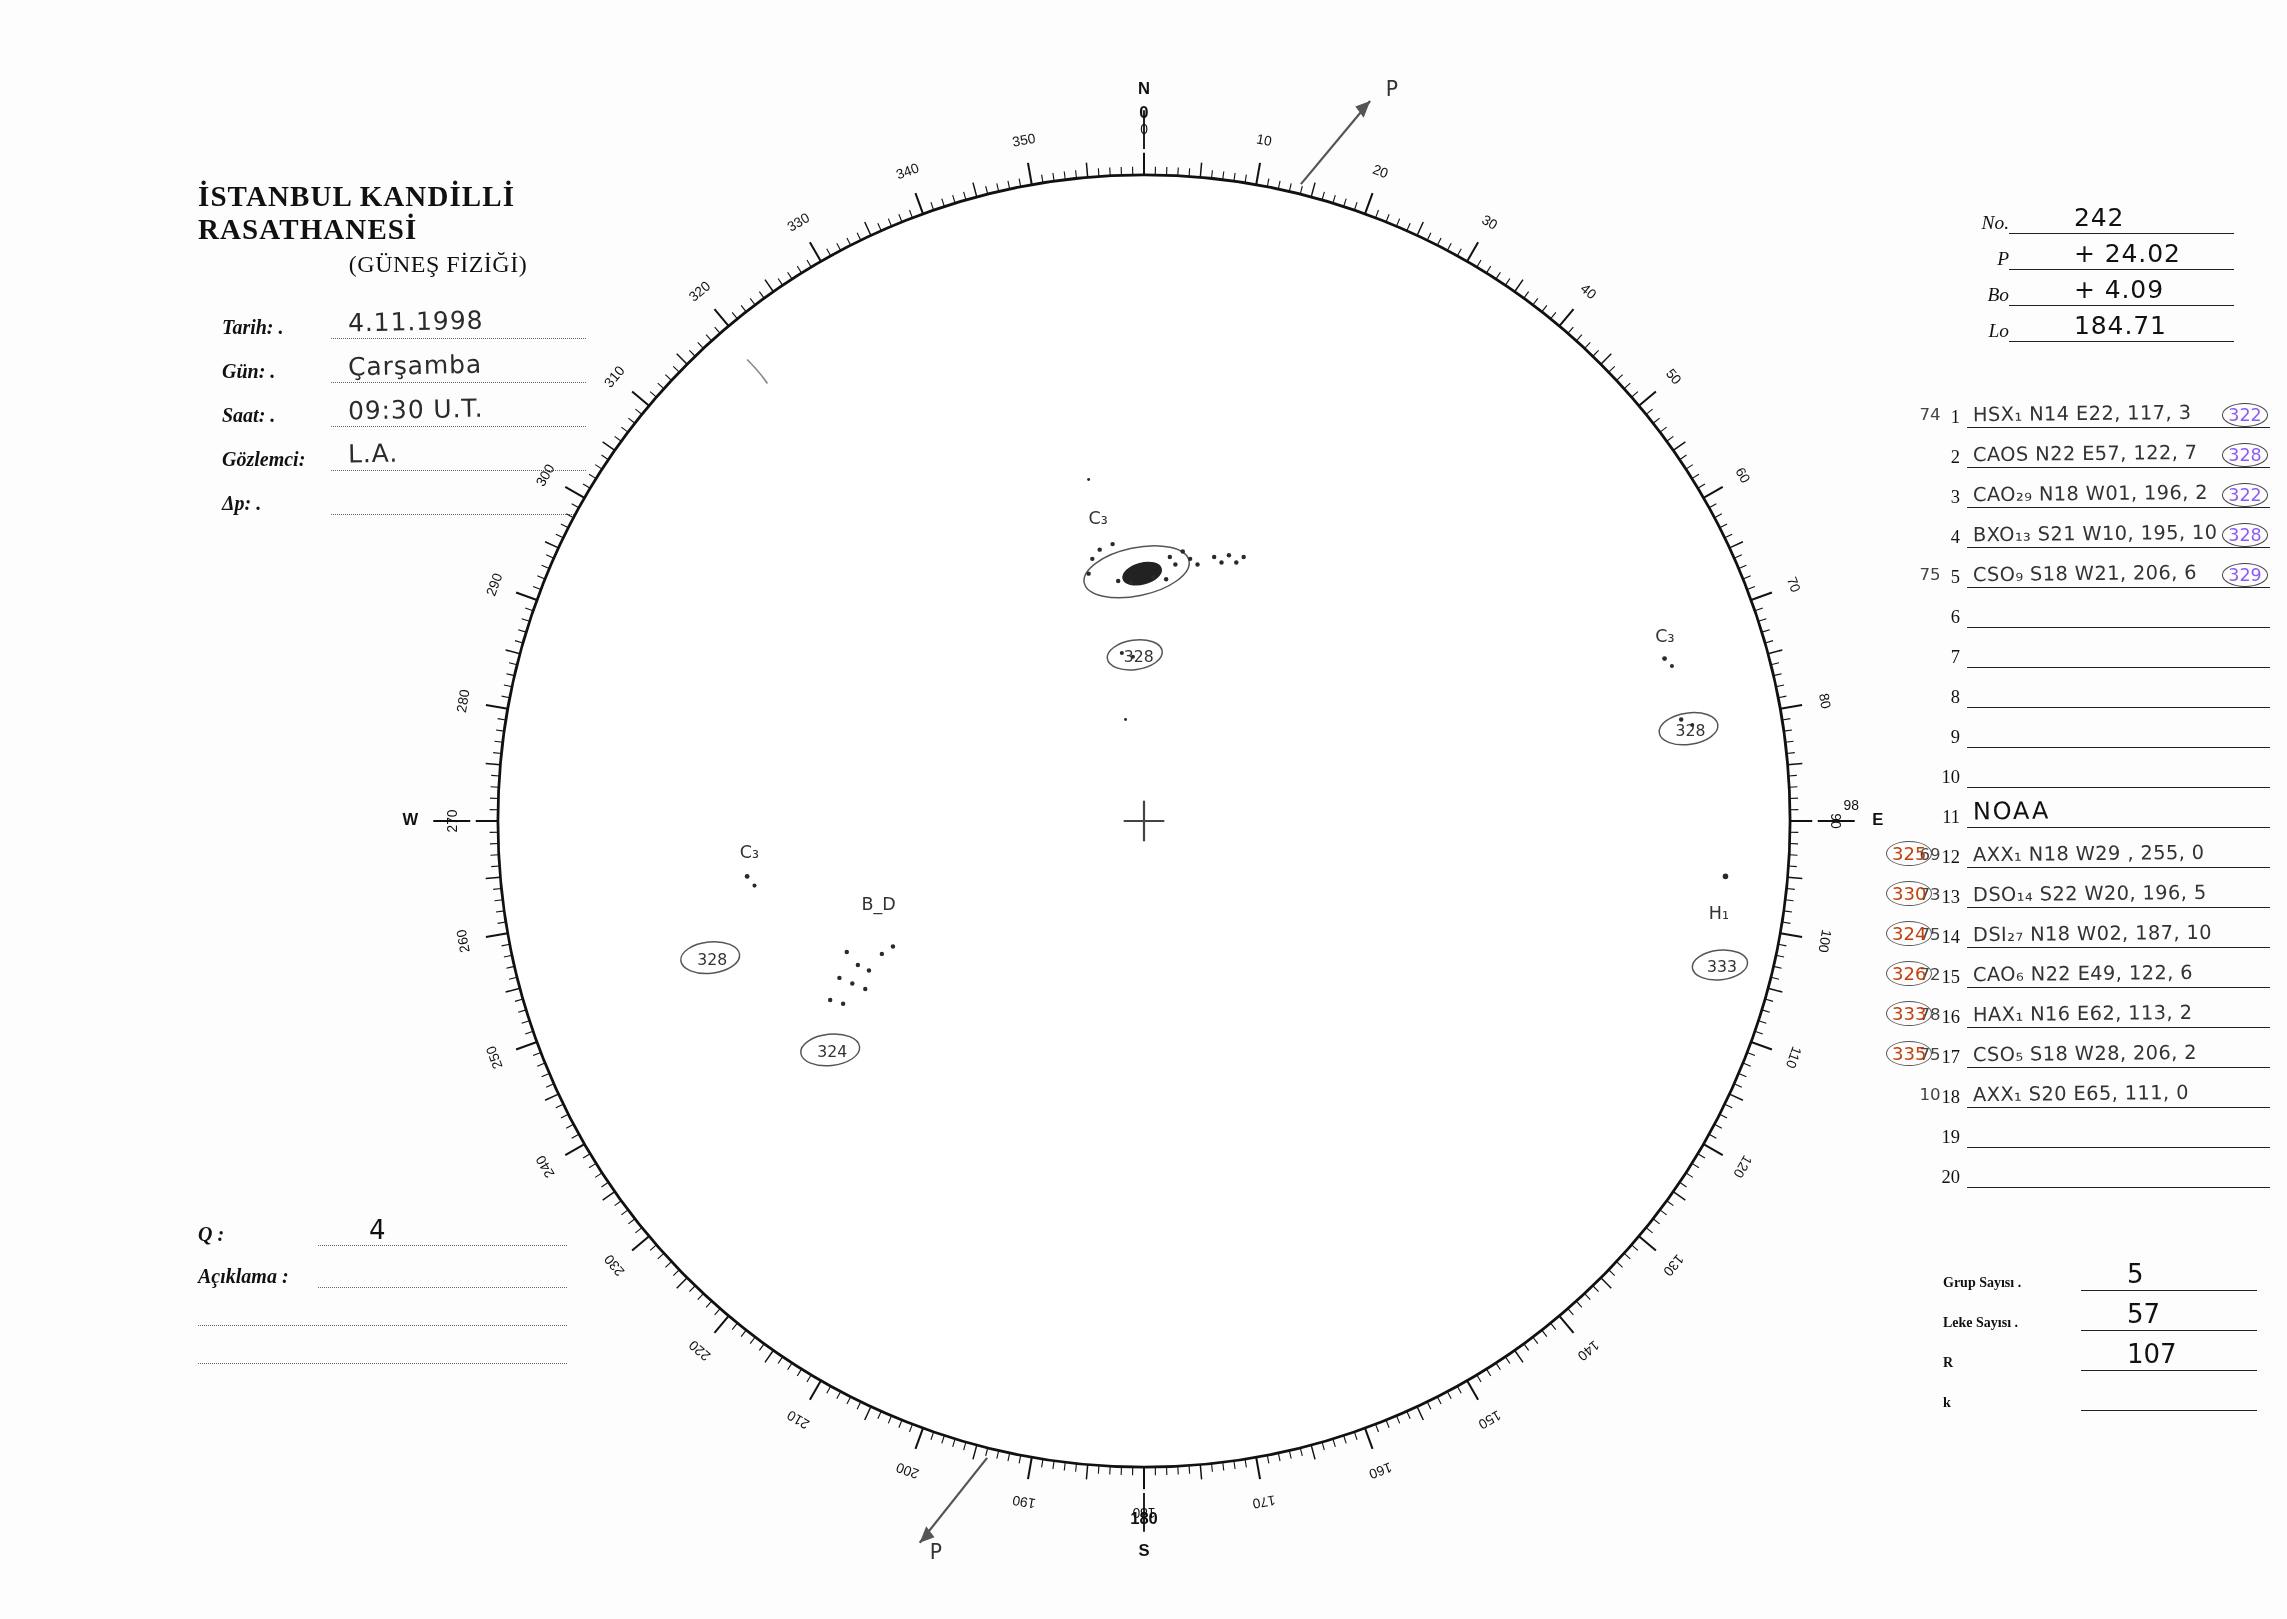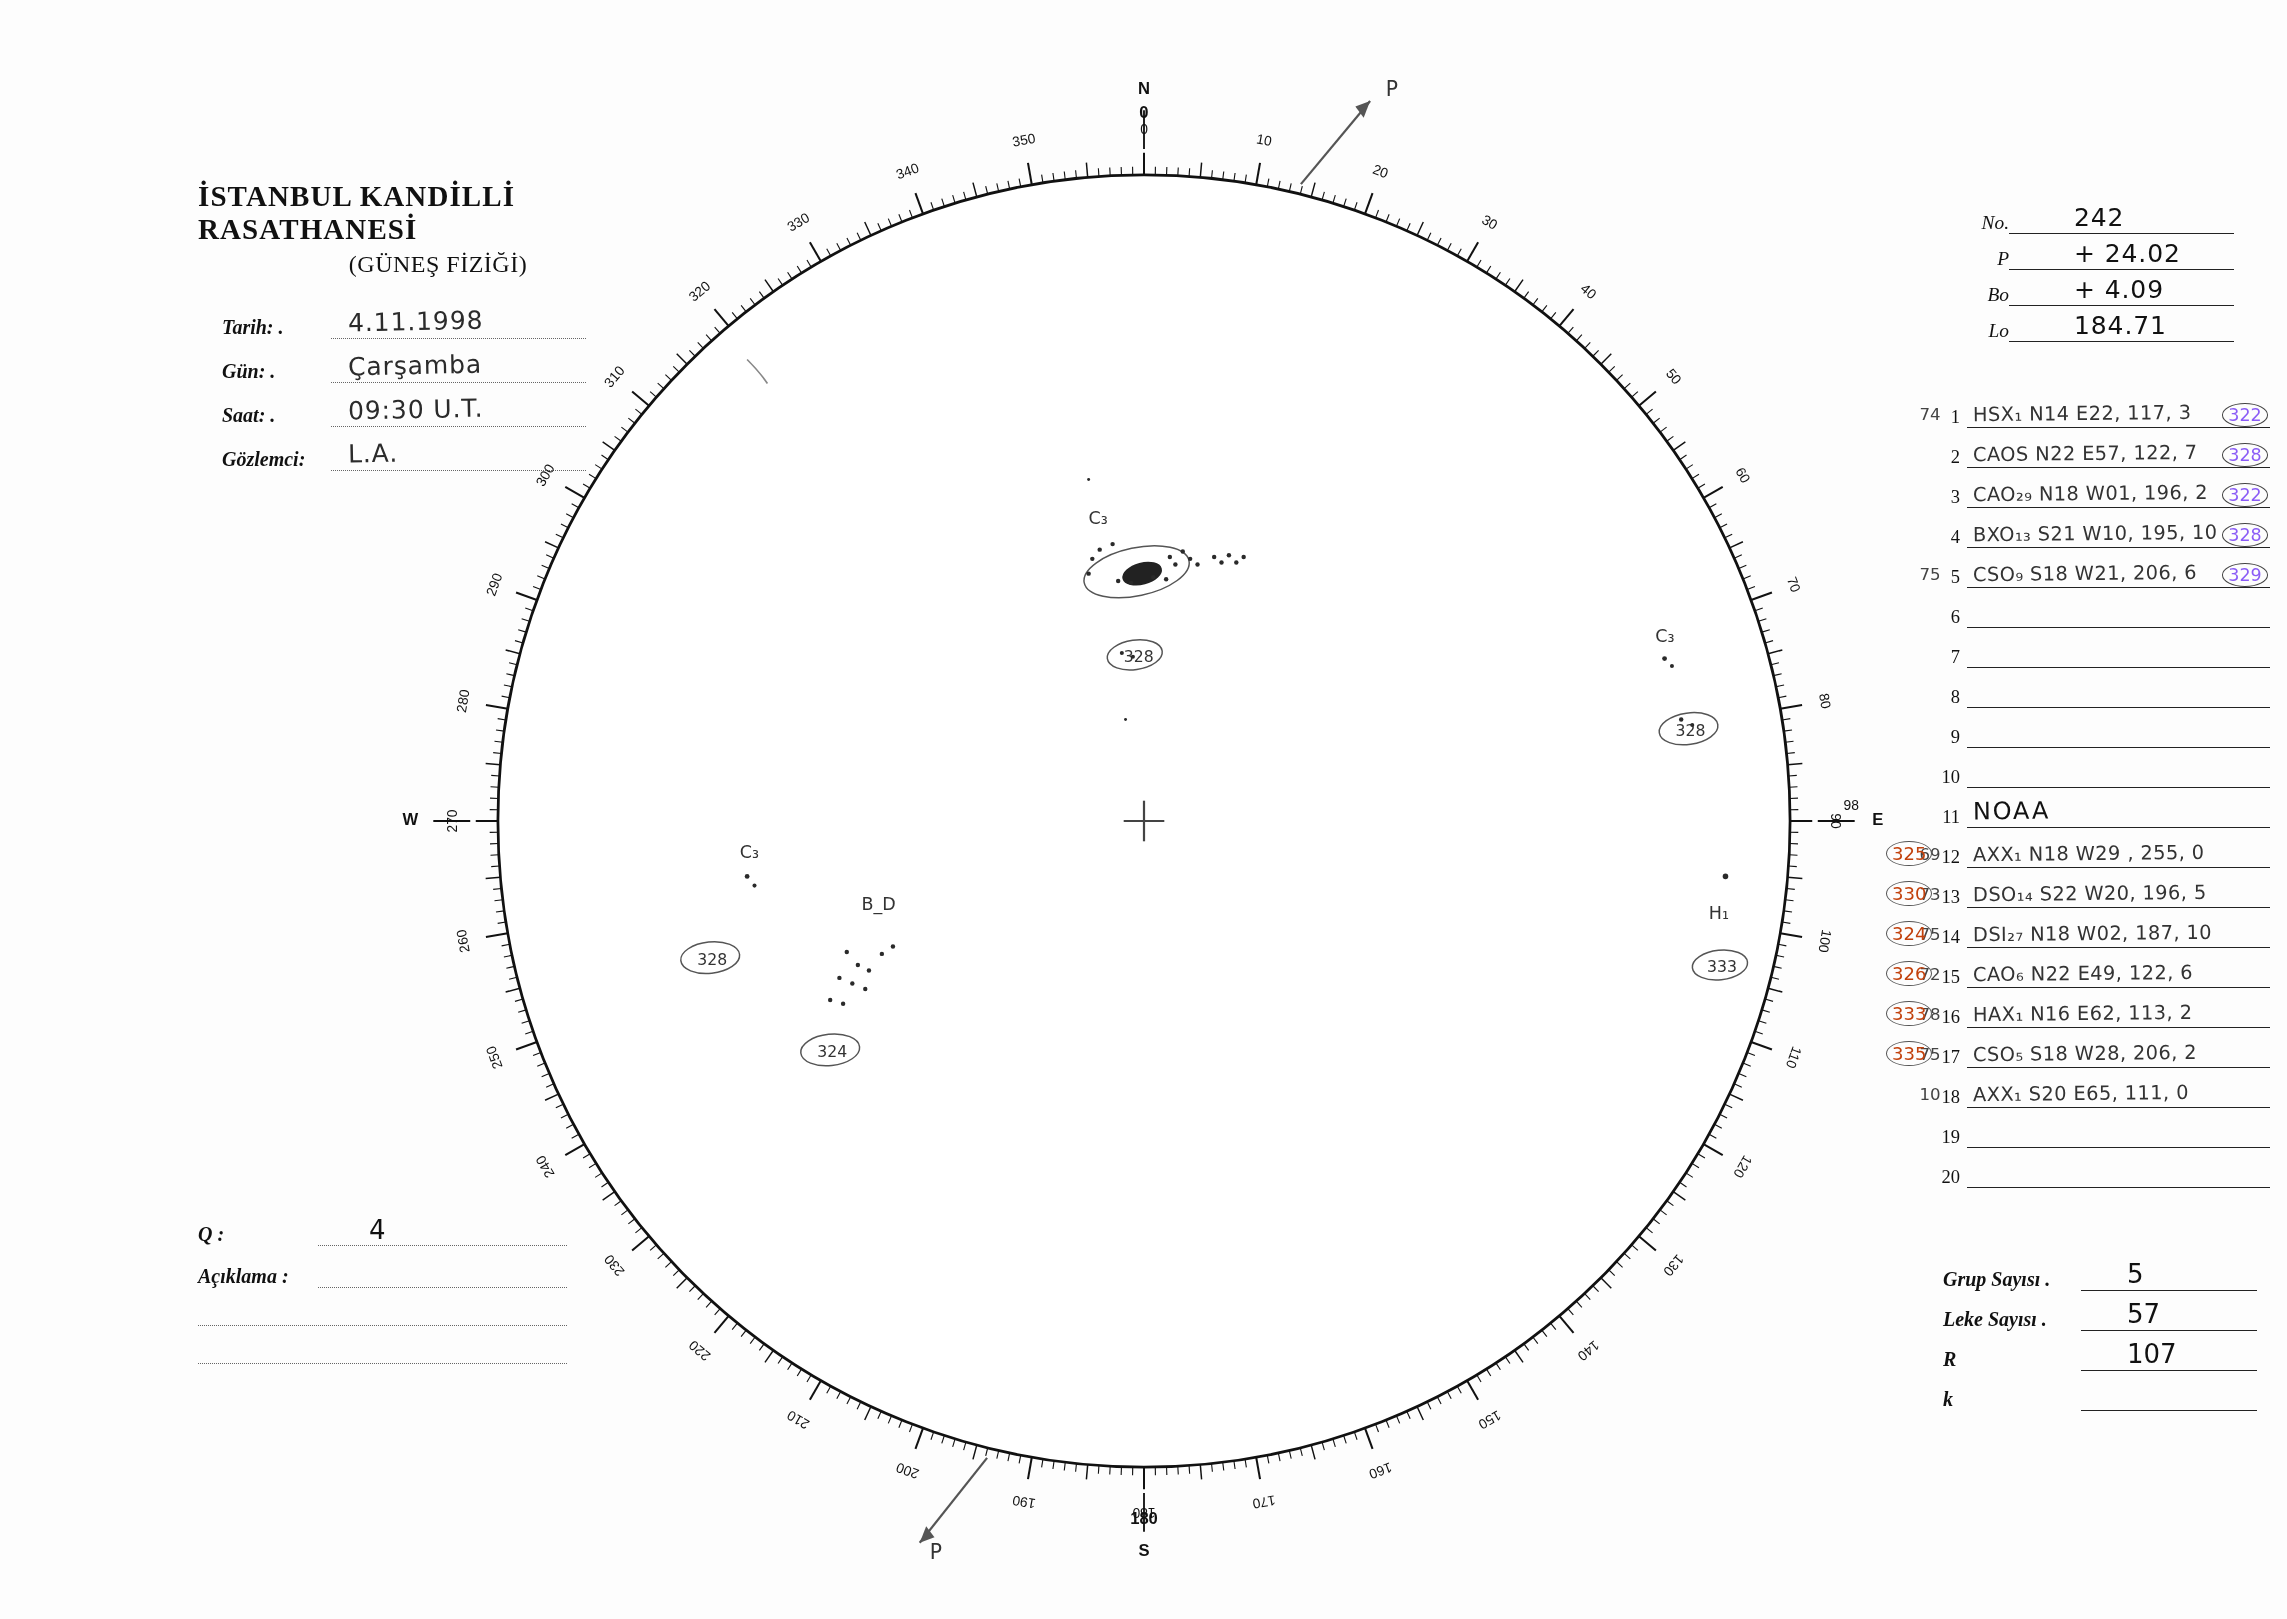--- a/index.html
+++ b/index.html
@@ -44,21 +44,21 @@
   .gtext.noaa{font-size:24px;letter-spacing:1.8px;color:#111;}
   .gpre{position:absolute;left:-48px;bottom:2.8px;font-family:"DejaVu Sans",sans-serif;font-size:16.6px;color:#444;}
   .gcirc{position:absolute;right:1.8px;bottom:0px;font-family:"DejaVu Sans",sans-serif;font-size:17.5px;color:#8b5cf6;
          border:1.4px solid #444;border-radius:50%;padding:0.9px 5.5px;}
   .gcircpre{position:absolute;left:-81px;bottom:0.9px;font-family:"DejaVu Sans",sans-serif;font-size:18px;color:#c2410c;
          border:1.3px solid #555;border-radius:50%;padding:0.9px 4.6px;}
 
   
   .summary{position:absolute;left:1943px;top:1251px;width:314px;}
   .srow{display:flex;align-items:flex-end;height:40px;}
-  .slabel{font-style:italic;font-weight:600;font-size:20px;width:138px;flex:none;}
+  .slabel{font-weight:600;font-size:14px;width:138px;flex:none;}
   .sline{flex:1;border-bottom:1.5px solid #222;height:29.5px;position:relative;}
   .sval{position:absolute;left:46px;bottom:0.9px;font-family:"DejaVu Sans",sans-serif;font-size:26px;}
 
   
   .disk-wrap{position:absolute;left:401px;top:78px;width:1486px;height:1486px;}
   .disk-svg{position:absolute;inset:0;}
 
   .tickLabel{font-family:"Liberation Sans",sans-serif;font-size:15px;fill:#111;}
   .cardinal{font-family:"Liberation Sans",sans-serif;font-size:18px;fill:#111;font-weight:600;}
 
@@ -94,20 +94,26 @@
     <div class="frow">
       <div class="flabel">Saat: .</div>
       <div class="fdots">
         <span class="fval">09:30  U.T.</span>
       </div>
     </div>
     <div class="frow">
       <div class="flabel">Gözlemci:</div>
       <div class="fdots">
         <span class="fval">L.A.</span>
+      </div>
+    </div>
+    <div class="frow">
+      <div class="flabel">Δp: .</div>
+      <div class="fdots">
+        <span class="fval"></span>
       </div>
     </div>
   </div>
 
   <div class="qblock">
     <div class="qrow">
       <div class="qlabel">Q  :</div>
       <div class="qdots">
         <span class="qval">4</span>
       </div>

